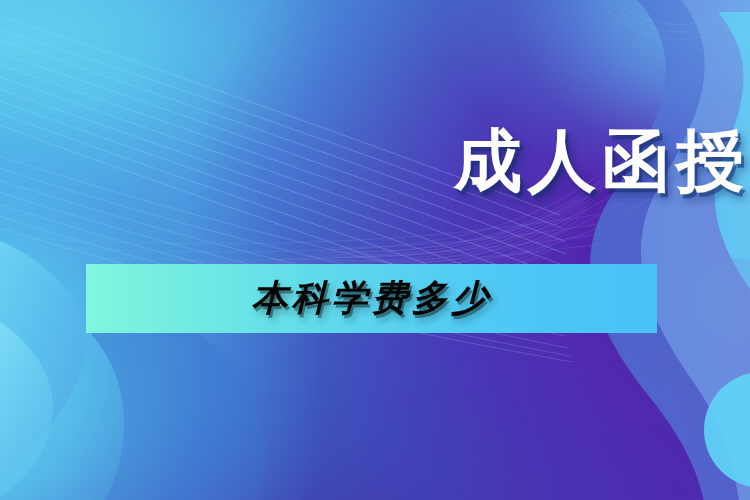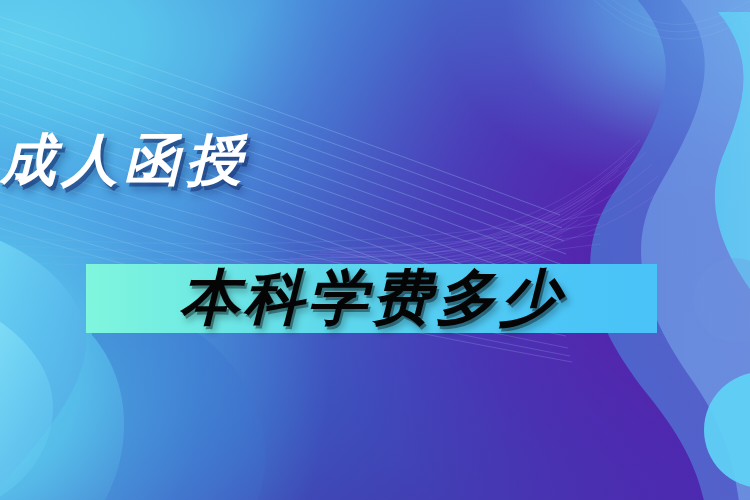--- a/index.html
+++ b/index.html
@@ -35,25 +35,24 @@
   svg.shapes{position:absolute;inset:0;width:750px;height:500px;}
 
   
   svg.lines{position:absolute;inset:0;width:750px;height:500px;}
 
   
   #headline{
     position:absolute;
     left:0;right:0;
     top:118px;
-    text-align:left;
-    font-size:56px;
+    text-align:right;
+    font-size:68px;
     line-height:84px;
     font-weight:bold;
-    font-style:italic;
     letter-spacing:6px;
     color:#ffffff;
     text-shadow:
        3px 4px 0 rgba(20,45,110,0.55),
        5px 7px 9px rgba(15,35,95,0.45);
     white-space:nowrap;
   }
 
   
   #subtitle-bar{
@@ -66,21 +65,21 @@
   }
   #subtitle{
     position:absolute;
     left:86px;
     top:264px;
     width:571px;
     height:69px;
     display:flex;
     align-items:center;
     justify-content:center;
-    font-size:60px;
+    font-size:36px;
     font-weight:bold;
     font-style:italic;
     letter-spacing:4px;
     color:#050505;
     text-shadow:
        2px 3px 0 rgba(0,0,0,0.38),
        4px 6px 7px rgba(0,0,0,0.30);
     white-space:nowrap;
   }
 </style>

